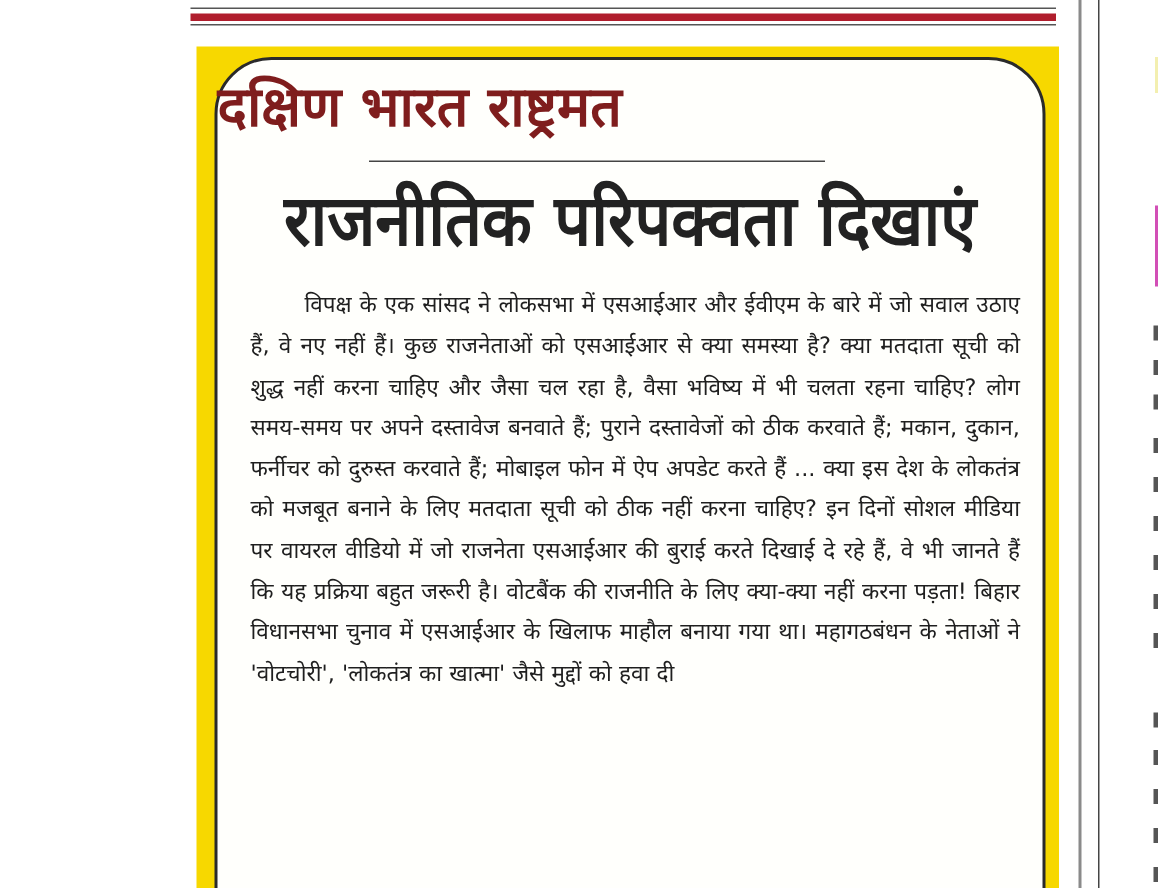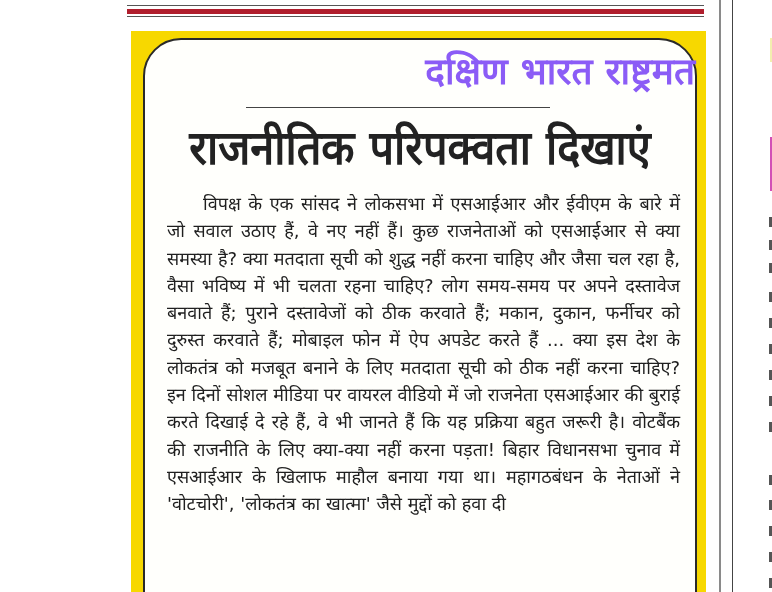--- a/index.html
+++ b/index.html
@@ -14,33 +14,33 @@
   .col-divider.thin { width:1px; background:#444; }
   .yellow-box {
     position:absolute; left:131px; top:31px; width:575px; height:580px;
     background:#f7d800;
   }
   .inner-panel {
     position:absolute; left:143px; top:38px; width:550px; height:600px;
     background:#fffffc; border:2px solid #2a2a2a; border-radius:38px 38px 0 0;
   }
   .masthead {
-    position:absolute; left:0; right:0; top:10px; text-align:right;
-    color:#8b5cf6; font-weight:bold; font-size:37px; line-height:44px;
+    position:absolute; left:0; right:0; top:10px; text-align:left;
+    color:#7f1d1d; font-weight:bold; font-size:37px; line-height:44px;
     font-family:"DejaVu Sans", sans-serif; letter-spacing:0px;
   }
   .mast-rule { position:absolute; left:101px; width:304px; top:67px; height:1px; background:#444; }
   .headline {
     position:absolute; left:0; right:0; top:76px; text-align:center;
     color:#222; font-weight:bold; font-size:47px; line-height:64px;
     font-family:"DejaVu Sans", sans-serif; transform:scaleX(0.92);
   }
   .body-text {
     position:absolute; left:22px; top:150px; width:513px;
-    font-family:"DejaVu Sans", sans-serif; font-size:18px; line-height:27.3px;
+    font-family:"DejaVu Sans", sans-serif; font-size:15px; line-height:27.3px;
     color:#1f1f1f; text-align:justify; text-indent:36px;
   }
   .right-col { position:absolute; left:746px; top:0; width:26px; height:592px; }
   .rc-yellow { position:absolute; left:24px; top:38px; width:2px; height:24px; background:#f3efb0; }
   .rc-pink { position:absolute; left:24px; top:137px; width:2px; height:54px; background:#d24fb6; }
   .rc-glyph { position:absolute; left:23px; width:3px; height:10px; background:#555; }
 </style>
 </head>
 <body>
 

